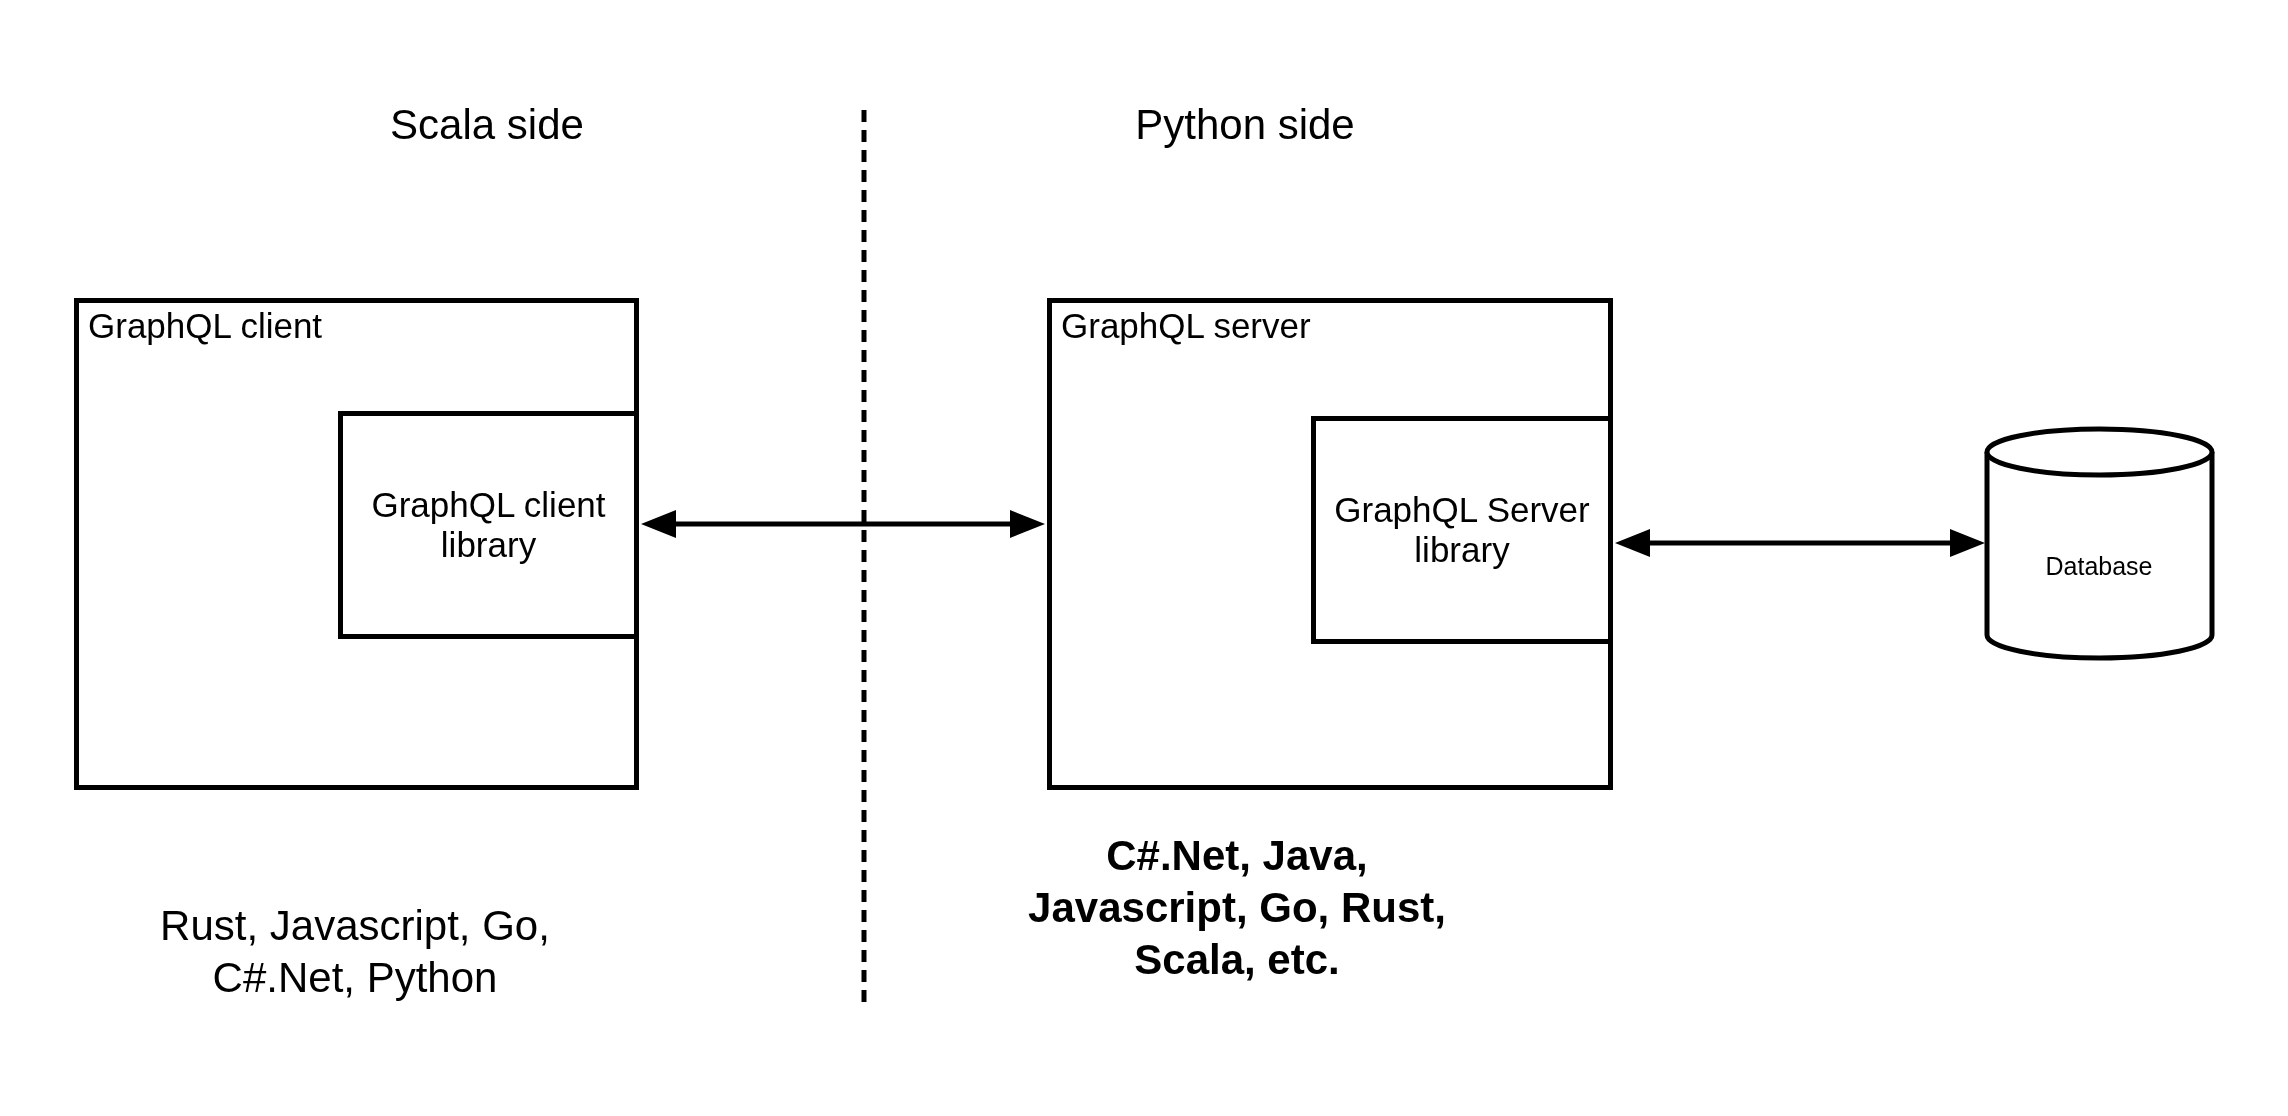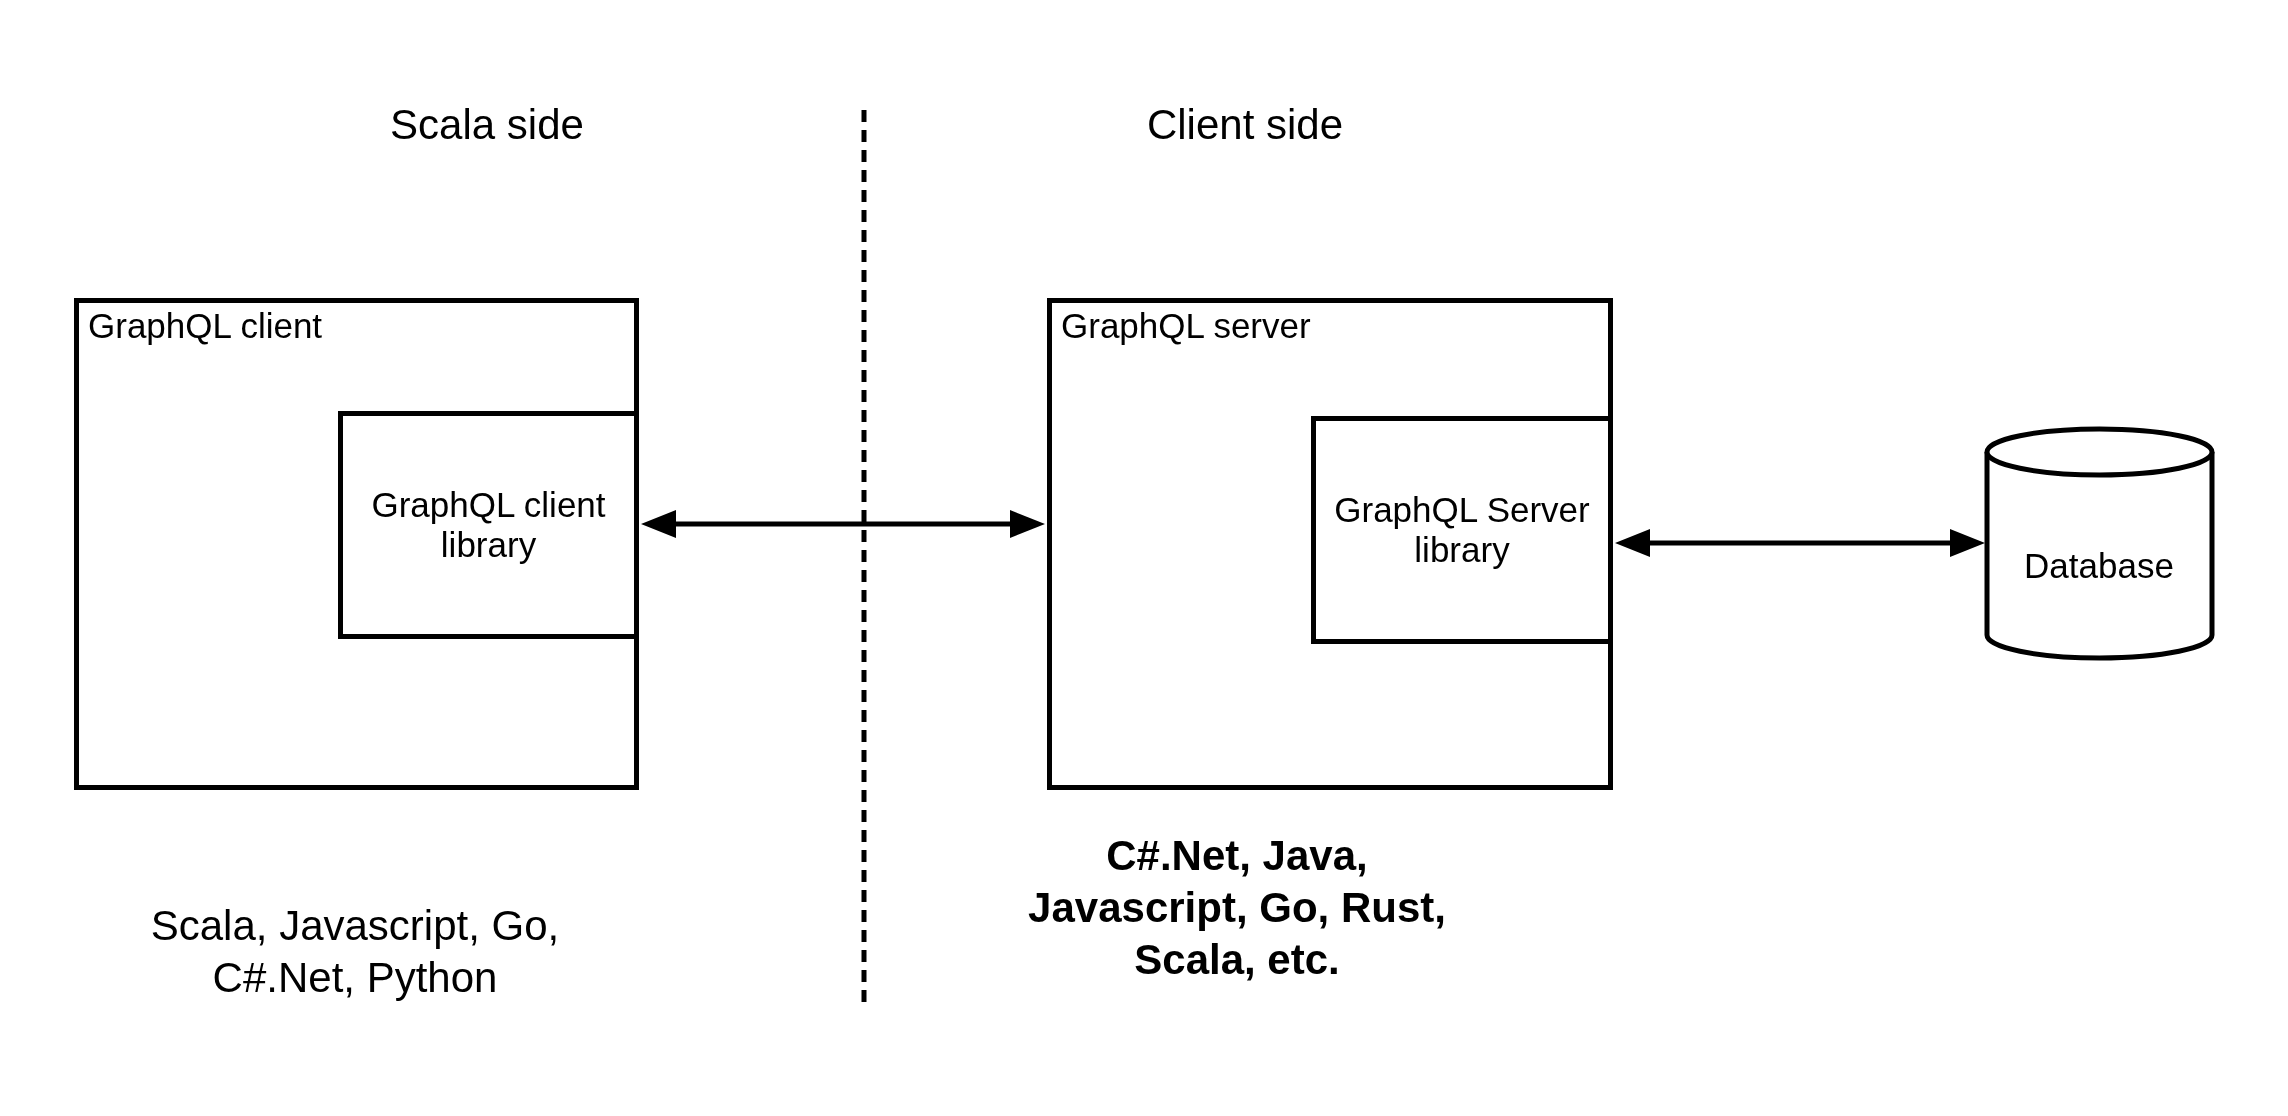--- a/index.html
+++ b/index.html
@@ -49,21 +49,21 @@
     position: absolute;
     transform: translateX(-50%);
     text-align: center;
     font-size: 42px;
     line-height: 52px;
     white-space: pre-line;
   }
   .db-label {
     position: absolute;
     transform: translateX(-50%);
-    font-size: 35px;
+    font-size: 25px;
     line-height: 36px;
     white-space: nowrap;
   }
 </style>
 </head>
 <body>
 
 <div class="canvas">
 
   <svg class="overlay" viewBox="0 0 2288 1116" xmlns="http://www.w3.org/2000/svg">
@@ -82,39 +82,39 @@
       <polygon points="1985,543 1950,529 1950,557" fill="#000000"></polygon>
     </g>
 
     <g>
       <path d="M 1987 452 L 1987 635 A 112.5 23 0 0 0 2212 635 L 2212 452" fill="#ffffff" stroke-width="5" stroke="#000000"></path>
       <ellipse cx="2099.5" cy="452" rx="112.5" ry="23" fill="#ffffff" stroke-width="5" stroke="#000000"></ellipse>
     </g>
   </svg>
 
   <div class="heading" style="left:487px; top:102px;">Scala side</div>
-  <div class="heading" style="left:1245px; top:102px;">Client side</div>
+  <div class="heading" style="left:1245px; top:102px;">Python side</div>
 
   <div class="box" style="left:74px; top:298px; width:565px; height:492px;"></div>
   <div class="box-label" style="left:88px; top:304px;">GraphQL client</div>
 
   <div class="box lib-box" style="left:338px; top:411px; width:301px; height:228px;">
     <span>GraphQL client
 library</span>
   </div>
 
   <div class="box" style="left:1047px; top:298px; width:566px; height:492px;"></div>
   <div class="box-label" style="left:1061px; top:304px;">GraphQL server</div>
 
   <div class="box lib-box" style="left:1311px; top:416px; width:302px; height:228px;">
     <span>GraphQL Server
 library</span>
   </div>
 
   <div class="db-label" style="left:2099px; top:548px;">Database</div>
 
-  <div class="langs" style="left:355px; top:900px;">Scala, Javascript, Go,
+  <div class="langs" style="left:355px; top:900px;">Rust, Javascript, Go,
 C#.Net, Python</div>
   <div class="langs" style="left:1237px; top:830px;font-weight:bold;">C#.Net, Java,
 Javascript, Go, Rust,
 Scala, etc.</div>
 
 </div>
 
 </body></html>

